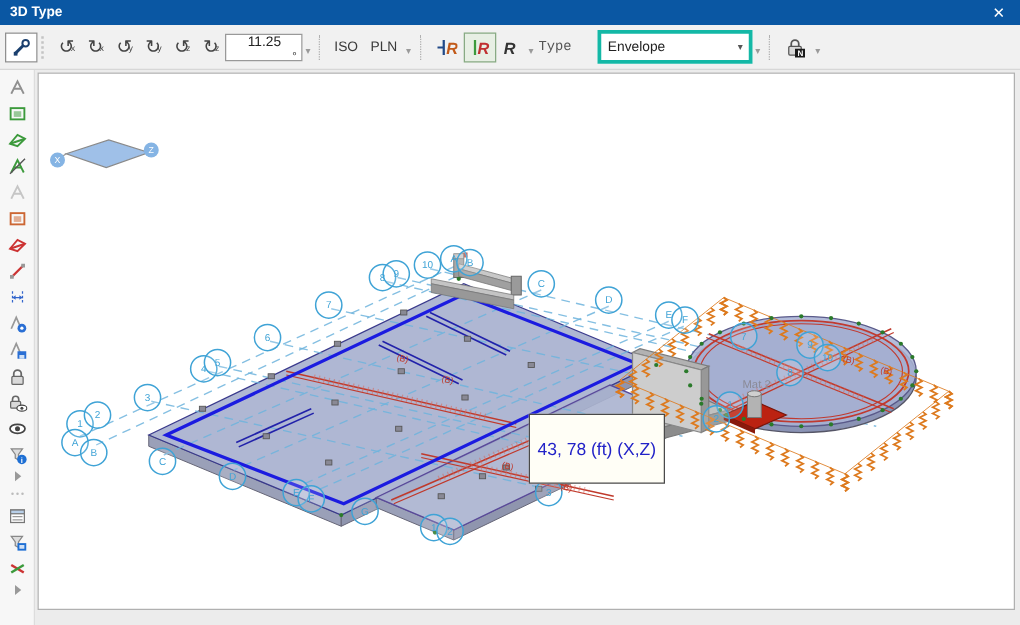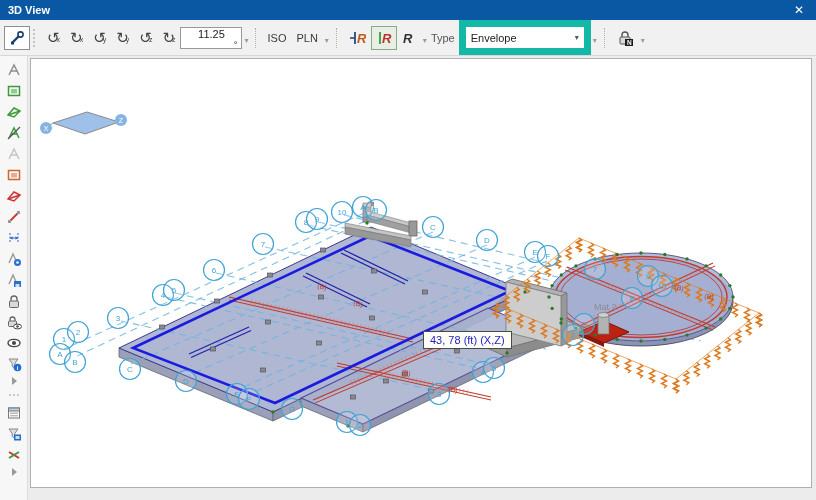--- a/index.html
+++ b/index.html
@@ -18,43 +18,43 @@
   .tbtn.bordered{border:1px solid #8f8f8f;background:#fff;width:26px;}
   .tbtn.hl{background:#e7efe4;border:1px solid #88aa84;}
   .sep{width:1px;height:20px;border-left:1px dotted #b0b0b0;margin:0 5px;}
   .grip{width:4px;height:18px;border-left:2px dotted #c4c4c4;margin:0 3px;}
   .rot{font-size:15px;line-height:14px;color:#444;}
   .ax{font-size:7px;color:#444;margin-left:-3px;margin-top:4px;}
   .angle{width:52px;height:20px;background:#fff;border:1px solid #999;display:flex;align-items:center;
          padding:0 4px;font-size:11px;color:#222;flex-direction:column;}
   .angle .deg{margin-left:auto;font-size:9px;align-self:flex-start;}
   .ddarrow{font-size:8px;color:#9a9a9a;padding:0 2px;margin-top:6px;}
-  .select{width:108px;height:21px;background:#fff;border:7px solid #14b8a6;display:flex;align-items:center;
+  .select{width:108px;height:21px;background:#fff;border:3px solid #14b8a6;display:flex;align-items:center;
           padding:0 5px;font-size:11px;color:#222;}
   .select .chev{margin-left:auto;font-size:8px;color:#555;}
-  .typelabel{font-size:11px;color:#555;margin:0 4px 0 2px;}
+  .typelabel{font-size:11px;color:#555;margin:0 21px 0 2px;font-family:Liberation Mono, monospace;}
   
   .sidebar{position:absolute;left:0;top:56px;width:27px;bottom:0;background:#f7f7f7;border-right:1px solid #ddd;
            display:flex;flex-direction:column;align-items:center;padding-top:4px;}
   .sbi{width:21px;height:19px;display:flex;align-items:center;justify-content:center;margin-bottom:2px;}
   .sbi svg{width:16px;height:16px;}
   .sbi.small{height:12px;}
   
   .canvas{position:absolute;left:30px;top:58px;width:780px;height:428px;background:#fff;
           border:1px solid #b0b0b0;overflow:hidden;}
-  .tooltip{position:absolute;left:392px;top:272px;padding:2px 6px;background:#fffef6;border:1px solid #4a4a4a;
-           font-size:11px;color:#2222c8;white-space:nowrap;}
+  .tooltip{position:absolute;left:392px;top:272px;padding:19px 6px;background:#fffef6;border:1px solid #4a4a4a;
+           font-size:14px;color:#2222c8;white-space:nowrap;}
 </style>
 </head>
 <body>
 
 <div class="window">
 
   <div class="titlebar">
-    <span>3D View</span>
+    <span>3D Type</span>
     <span class="close">✕</span>
   </div>
 
   <div class="toolbar">
     <button class="tbtn bordered">
       <svg width="16" height="16" viewBox="0 0 16 16">
         <path d="M3.5 12.5 L10 6" stroke="#1a3f6e" stroke-width="2.4" fill="none"></path>
         <circle cx="11.5" cy="4.5" r="2.6" fill="none" stroke="#1a3f6e" stroke-width="1.6"></circle>
         <rect x="2" y="11.5" width="3" height="3" fill="#1a3f6e"></rect>
       </svg>

